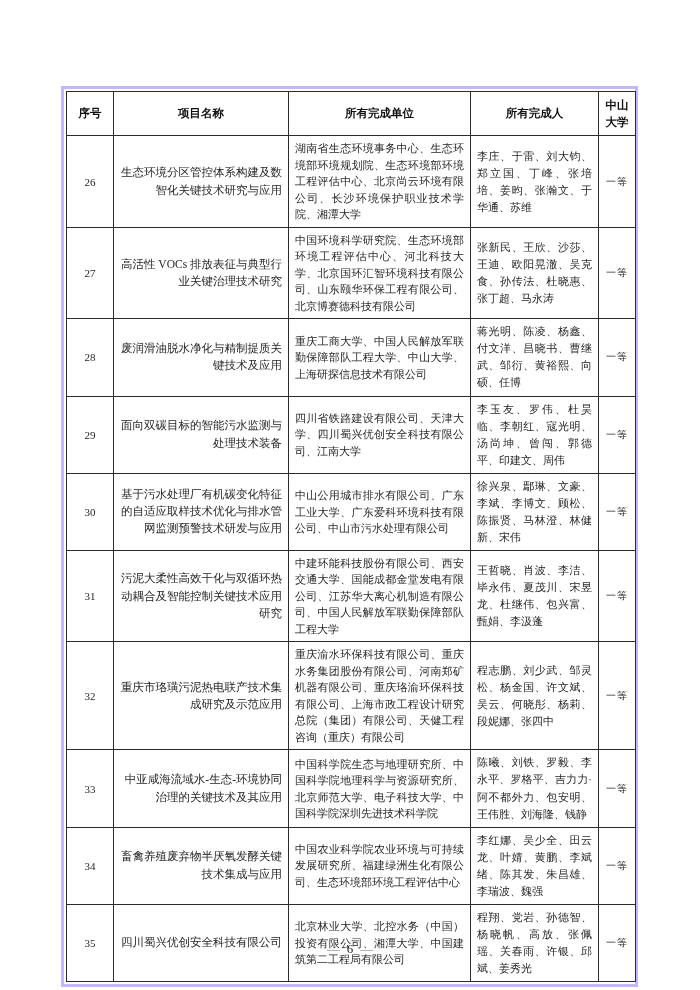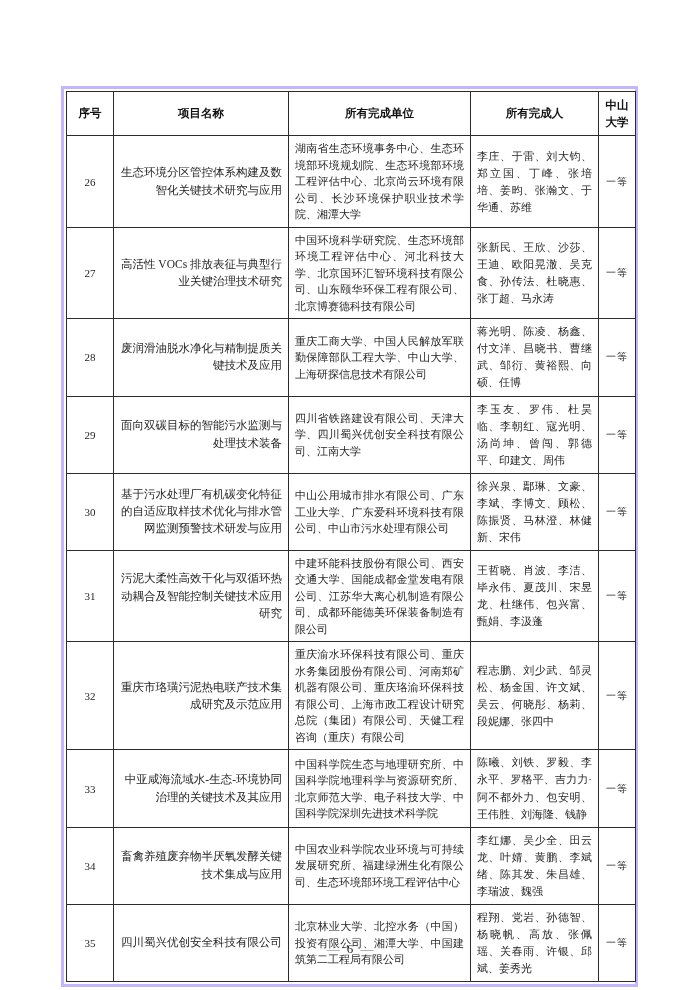--- a/index.html
+++ b/index.html
@@ -149,21 +149,21 @@
         <tr>
           <td class="cell-no">30</td>
           <td class="cell-project">基于污水处理厂有机碳变化特征的自适应取样技术优化与排水管网监测预警技术研发与应用</td>
           <td class="cell-units">中山公用城市排水有限公司、广东工业大学、广东爱科环境科技有限公司、中山市污水处理有限公司</td>
           <td class="cell-people">徐兴泉、鄢琳、文豪、李斌、李博文、顾松、陈振贤、马林澄、林健新、宋伟</td>
           <td class="cell-award">一等</td>
         </tr>
         <tr>
           <td class="cell-no">31</td>
           <td class="cell-project">污泥大柔性高效干化与双循环热动耦合及智能控制关键技术应用研究</td>
-          <td class="cell-units">中建环能科技股份有限公司、西安交通大学、国能成都金堂发电有限公司、江苏华大离心机制造有限公司、成都环能德美环保装备制造有限公司</td>
+          <td class="cell-units">中建环能科技股份有限公司、西安交通大学、国能成都金堂发电有限公司、江苏华大离心机制造有限公司、中国人民解放军联勤保障部队工程大学</td>
           <td class="cell-people">王哲晓、肖波、李洁、毕永伟、夏茂川、宋昱龙、杜继伟、包兴富、甄娟、李汲蓬</td>
           <td class="cell-award">一等</td>
         </tr>
         <tr>
           <td class="cell-no">32</td>
           <td class="cell-project">重庆市珞璜污泥热电联产技术集成研究及示范应用</td>
           <td class="cell-units">重庆渝水环保科技有限公司、重庆水务集团股份有限公司、河南郑矿机器有限公司、重庆珞渝环保科技有限公司、上海市政工程设计研究总院（集团）有限公司、天健工程咨询（重庆）有限公司</td>
           <td class="cell-people">程志鹏、刘少武、邹灵松、杨金国、许文斌、吴云、何晓彤、杨莉、段妮娜、张四中</td>
           <td class="cell-award">一等</td>
         </tr>

